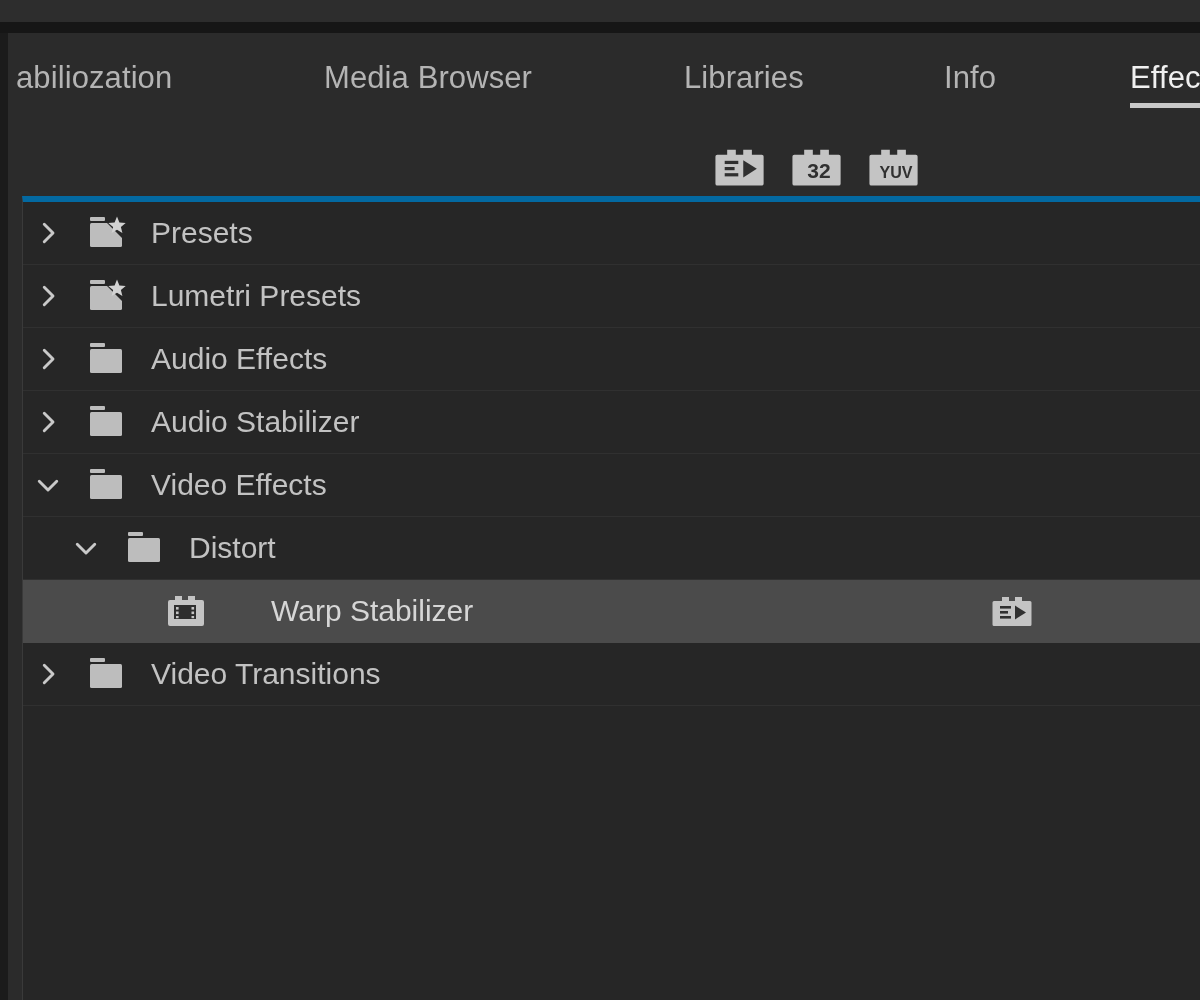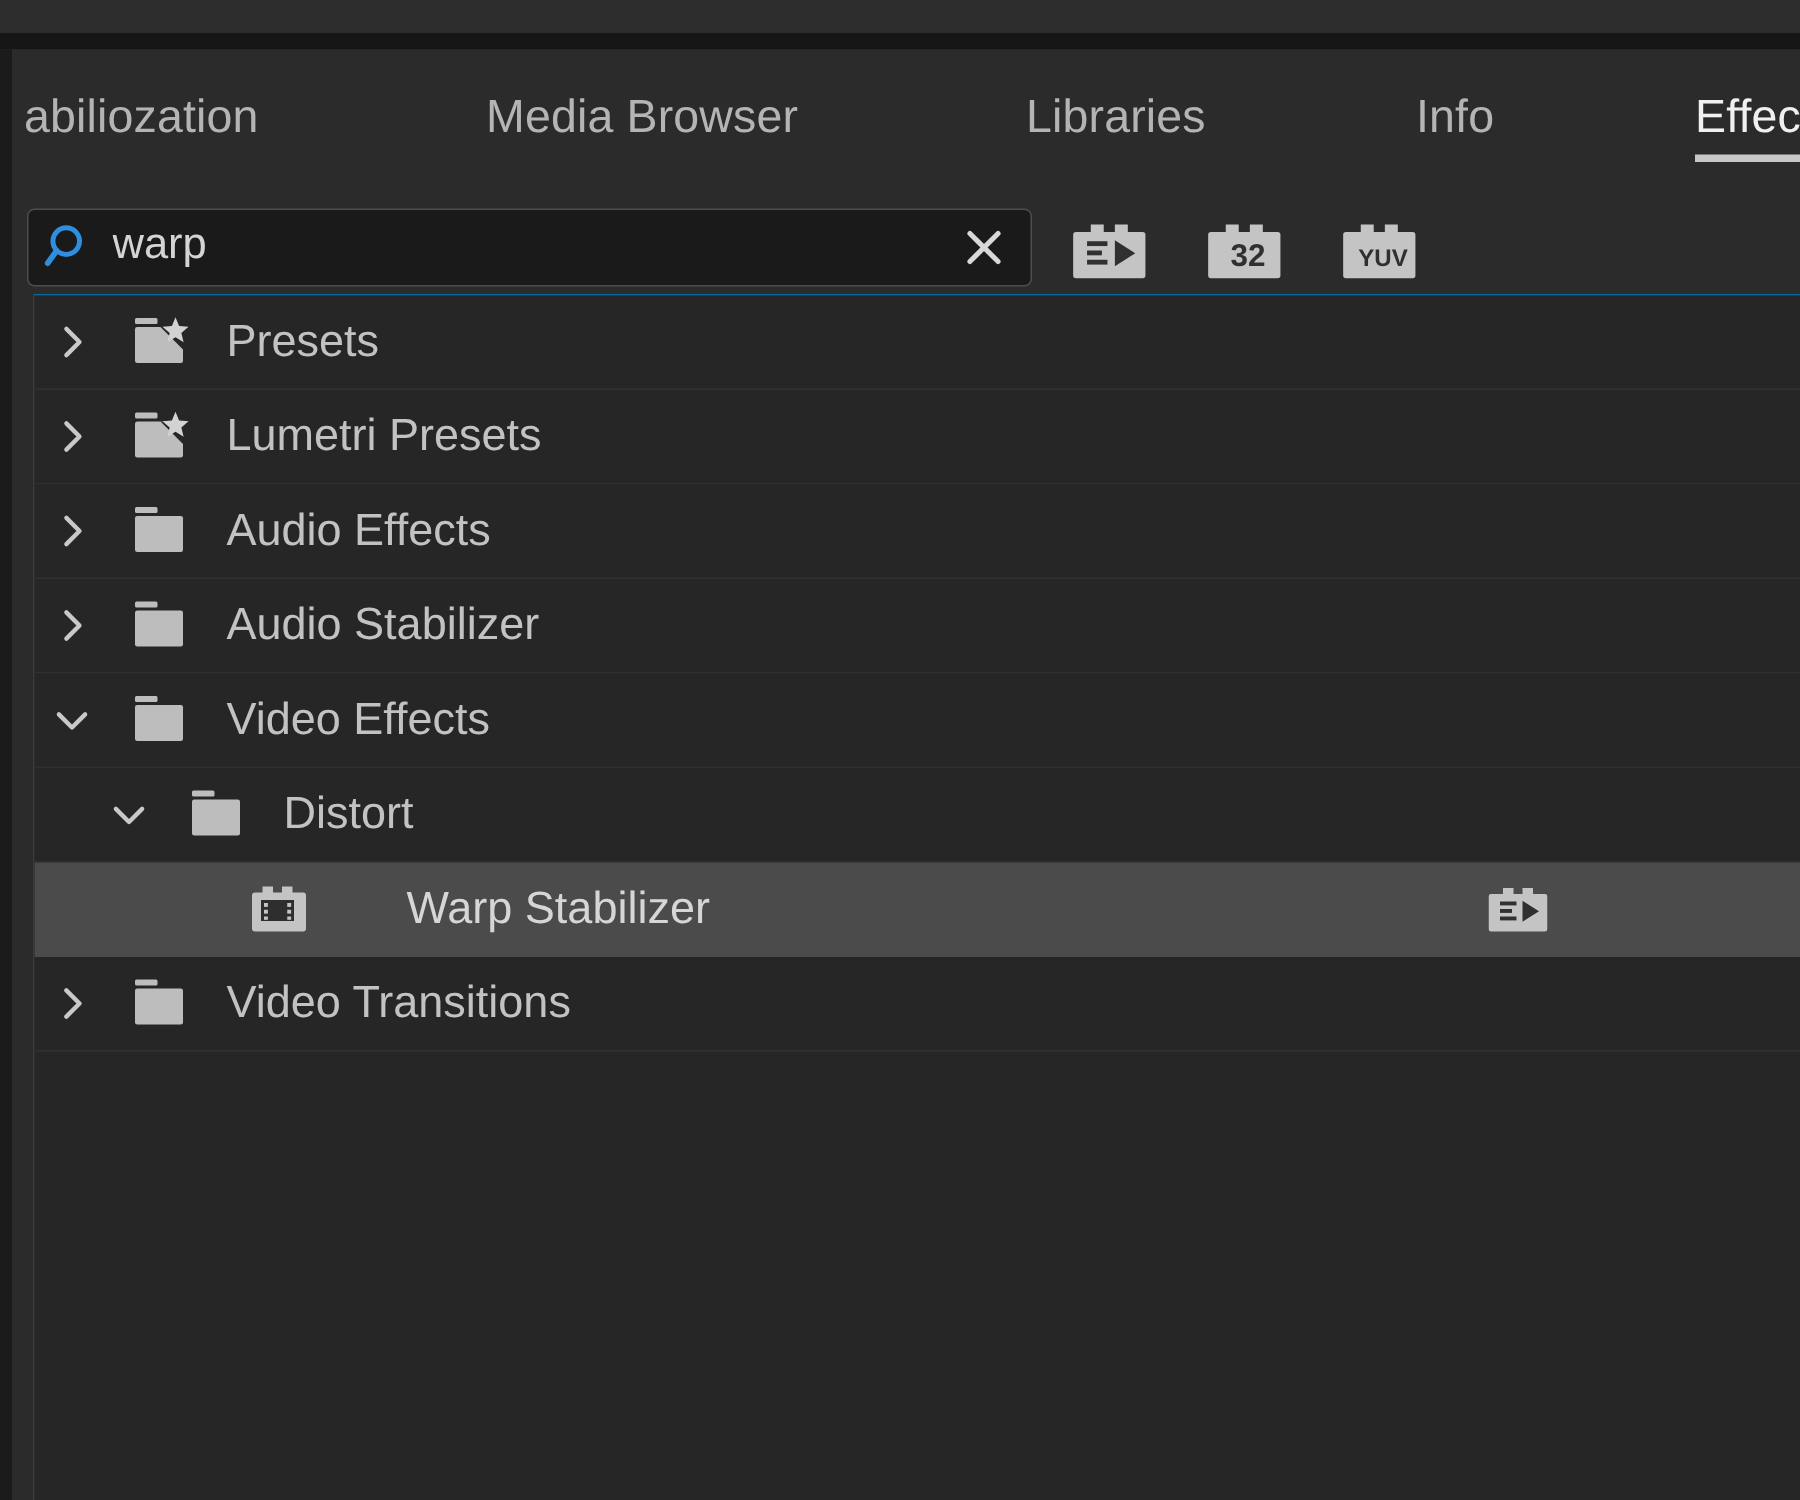--- a/index.html
+++ b/index.html
@@ -110,35 +110,35 @@
     display: flex;
     align-items: center;
     justify-content: center;
     cursor: pointer;
   }
 
   .filter-icons {
     position: absolute;
     left: 703px; top: 24px;
     display: flex;
-    gap: 28px;
+    gap: 15px;
   }
   .filter-btn {
     width: 62px; height: 42px;
     cursor: pointer;
     position: relative;
   }
 
   
   .treepanel {
     position: absolute;
     left: 22px; top: 196px;
     width: 1178px; height: 804px;
     background: #262626;
-    border-top: 1px solid #0369a1;
+    border-top: 6px solid #0369a1;
     border-left: 1px solid #3a3a3a;
     overflow: hidden;
   }
   .row {
     position: relative;
     height: 63px;
     display: flex;
     align-items: center;
     border-bottom: 1px solid #303030;
     background: #262626;
@@ -215,35 +215,20 @@
         <span>Info</span>
       </div>
       <div class="tab active" style="left: 1122px;">
         <span>Effects</span>
         <span class="underline"></span>
       </div>
     </div>
 
   <div class="searchrow">
 
-    <div class="searchbox">
-      <span class="search-icon">
-        <svg width="38" height="38" viewBox="0 0 24 24">
-          <circle cx="10.2" cy="9.3" r="5.6" fill="none" stroke="#2e8fe0" stroke-width="2.1"></circle>
-          <line x1="6.1" y1="13.4" x2="2.4" y2="18.6" stroke="#2e8fe0" stroke-width="2.4" stroke-linecap="round"></line>
-        </svg>
-      </span>
-      <span class="search-value">warp</span>
-      <span class="search-clear">
-        <svg width="30" height="30" viewBox="0 0 24 24">
-          <line x1="4.5" y1="4.5" x2="19.5" y2="19.5" stroke="#d8d8d8" stroke-width="2.7" stroke-linecap="round"></line>
-          <line x1="19.5" y1="4.5" x2="4.5" y2="19.5" stroke="#d8d8d8" stroke-width="2.7" stroke-linecap="round"></line>
-        </svg>
-      </span>
-    </div>
 
     <div class="filter-icons" id="filters">
         <div class="filter-btn"><span><svg width="62" height="42" viewBox="0 0 44 34">
               <path d="M2 7 h8 v-4 h7 v4 h6 v-4 h7 v4 h8 a1.5 1.5 0 0 1 1.5 1.5 v22 a1.5 1.5 0 0 1 -1.5 1.5 h-36 a1.5 1.5 0 0 1 -1.5 -1.5 v-22 a1.5 1.5 0 0 1 1.5 -1.5 z" fill="#c4c4c4"></path>
               <rect x="8" y="12" width="11" height="2.6" fill="#303030"></rect>
               <rect x="8" y="17" width="8" height="2.6" fill="#303030"></rect>
               <rect x="8" y="22" width="11" height="2.6" fill="#303030"></rect>
               <path d="M23 11.5 L34 18.5 L23 25.5 Z" fill="#303030"></path>
             </svg></span></div>
         <div class="filter-btn"><span><svg width="62" height="42" viewBox="0 0 44 34">

